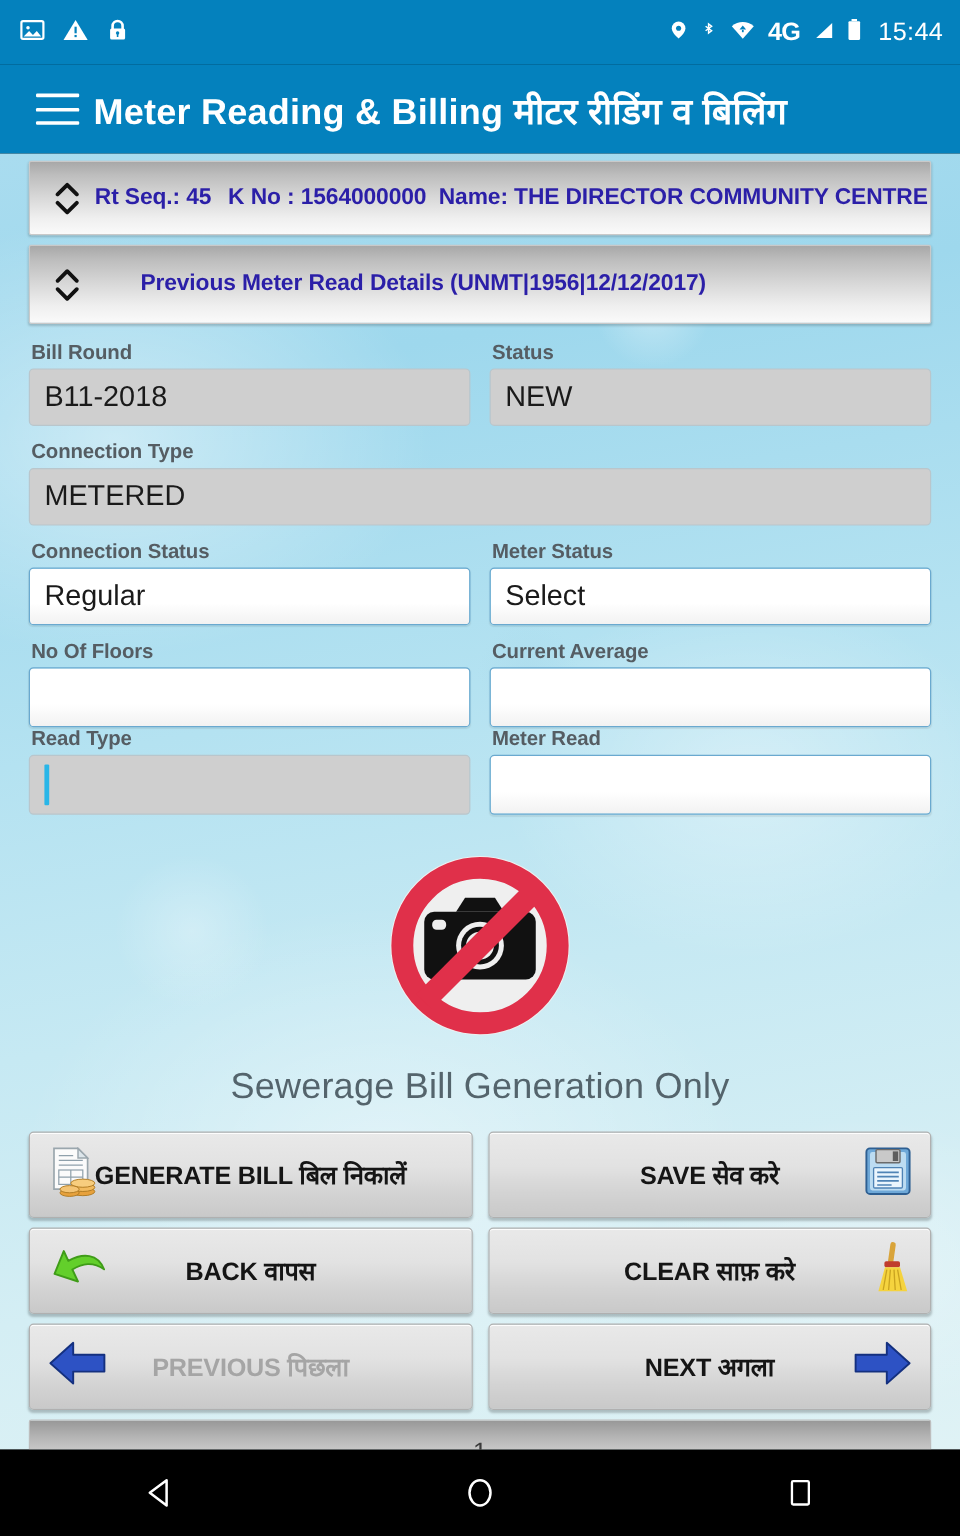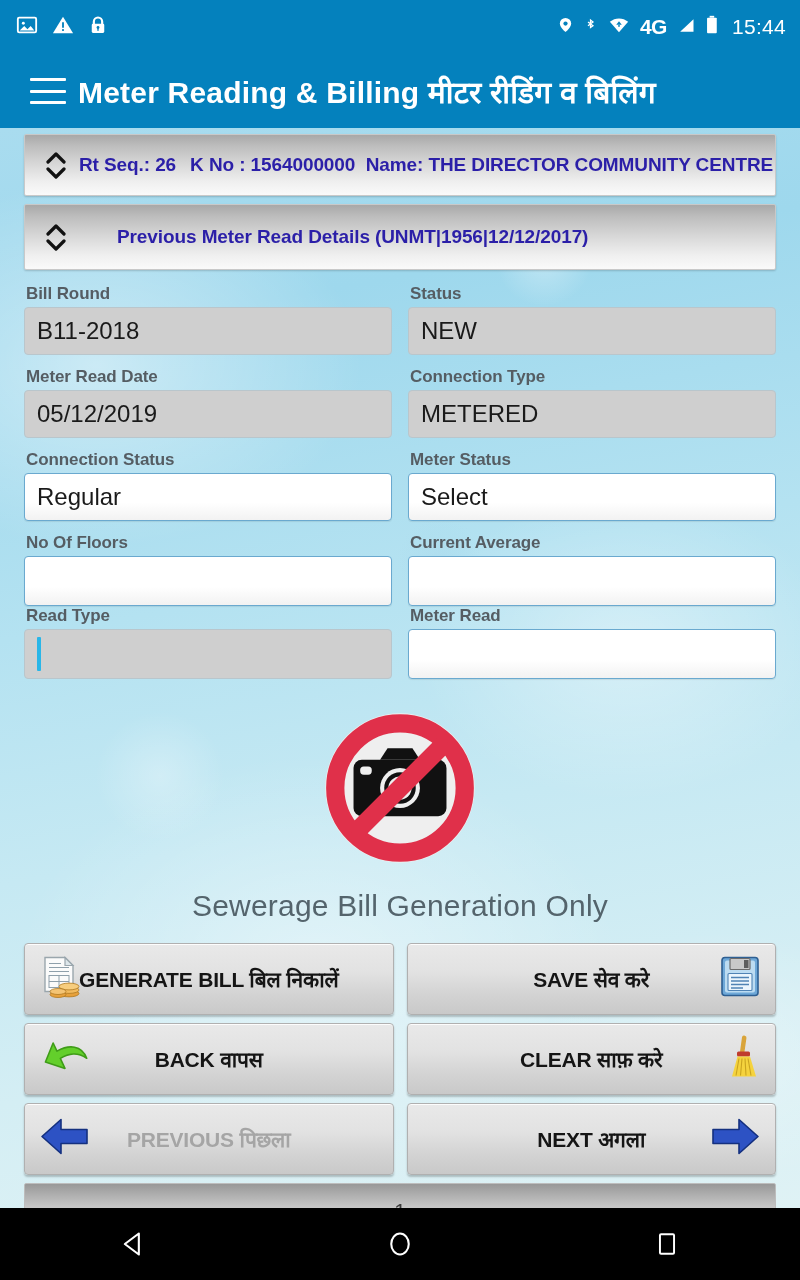--- a/index.html
+++ b/index.html
@@ -221,21 +221,21 @@
       <div class="panel">
         <span class="spinner-arrows">
           <svg width="22" height="13" viewBox="0 0 22 13">
               <path d="M3 11L11 3l8 8" fill="none" stroke="#111" stroke-width="3.2" stroke-linecap="round" stroke-linejoin="round"></path>
             </svg>
           <svg width="22" height="13" viewBox="0 0 22 13">
               <path d="M3 3l8 8 8-8" fill="none" stroke="#111" stroke-width="3.2" stroke-linecap="round" stroke-linejoin="round"></path>
             </svg>
         </span>
         <span class="panel-text">
-          <span>Rt Seq.: 26</span><span class="gap"></span><span>K No : 1564000000</span>&nbsp; <span>Name: THE DIRECTOR COMMUNITY CENTRE</span>
+          <span>Rt Seq.: 45</span><span class="gap"></span><span>K No : 1564000000</span>&nbsp; <span>Name: THE DIRECTOR COMMUNITY CENTRE</span>
         </span>
       </div>
 
       <div class="panel second">
         <span class="spinner-arrows">
           <svg width="22" height="13" viewBox="0 0 22 13">
               <path d="M3 11L11 3l8 8" fill="none" stroke="#111" stroke-width="3.2" stroke-linecap="round" stroke-linejoin="round"></path>
             </svg>
           <svg width="22" height="13" viewBox="0 0 22 13">
               <path d="M3 3l8 8 8-8" fill="none" stroke="#111" stroke-width="3.2" stroke-linecap="round" stroke-linejoin="round"></path>
@@ -251,24 +251,20 @@
             <div class="flabel">Bill Round</div>
             <div class="fbox ro">B11-2018</div>
           </div>
           <div class="cell">
             <div class="flabel">Status</div>
             <div class="fbox ro">NEW</div>
           </div>
         </div>
 
         <div class="row r1">
-          <div class="cell">
-            <div class="flabel">Meter Read Date</div>
-            <div class="fbox ro">05/12/2019</div>
-          </div>
           <div class="cell">
             <div class="flabel">Connection Type</div>
             <div class="fbox ro">METERED</div>
           </div>
         </div>
 
         <div class="row r1">
           <div class="cell">
             <div class="flabel">Connection Status</div>
             <div class="fbox ed">Regular</div>

